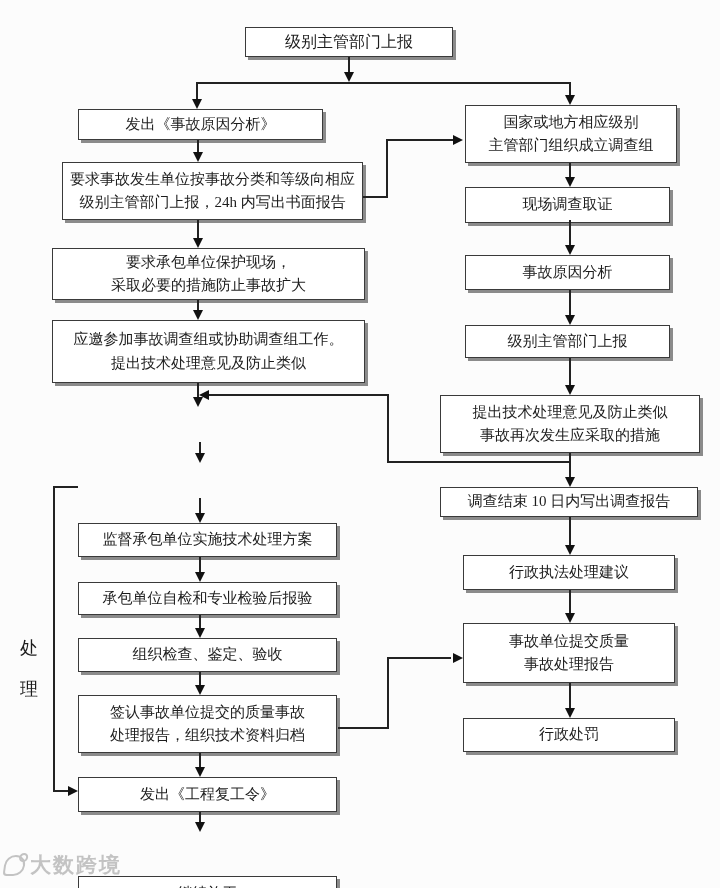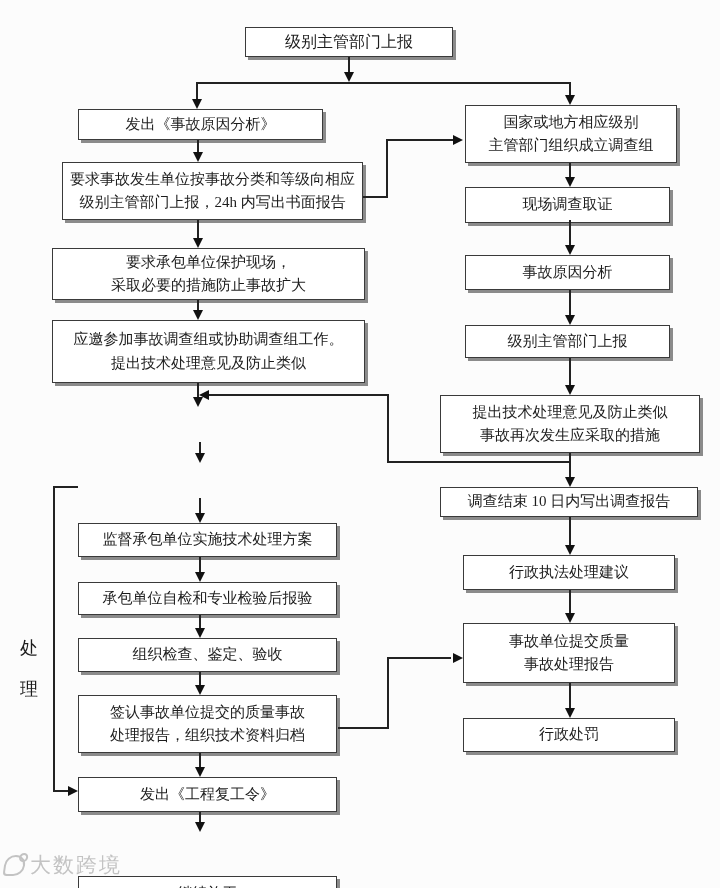--- a/index.html
+++ b/index.html
@@ -14,21 +14,21 @@
   .hline{height:2px;}
   .arr-d{position:absolute;width:0;height:0;
          border-left:5px solid transparent;border-right:5px solid transparent;border-top:10px solid #111;}
   .arr-r{position:absolute;width:0;height:0;
          border-top:5px solid transparent;border-bottom:5px solid transparent;border-left:10px solid #111;}
   .arr-l{position:absolute;width:0;height:0;
          border-top:5px solid transparent;border-bottom:5px solid transparent;border-right:10px solid #111;}
   .side-label{position:absolute;left:16px;top:628px;width:26px;font-size:18px;line-height:2.3;
               text-align:center;white-space:pre-line;}
   .watermark{position:absolute;left:4px;top:851px;display:flex;align-items:center;gap:5px;
-             color:#c3c3c3;font-weight:normal;font-size:21px;
+             color:#c3c3c3;font-weight:bold;font-size:21px;
              font-family:"Liberation Sans","DejaVu Sans",sans-serif;letter-spacing:2px;}
   .wm-logo{width:17px;height:17px;border:2px solid #c3c3c3;border-radius:50% 50% 50% 4px;
            transform:skewX(-8deg);position:relative;}
   .wm-logo::after{content:"";position:absolute;right:-4px;top:-4px;width:5px;height:5px;
            border:2px solid #c3c3c3;border-radius:50%;}
 </style>
 </head>
 <body>
 
 <div id="stage">

